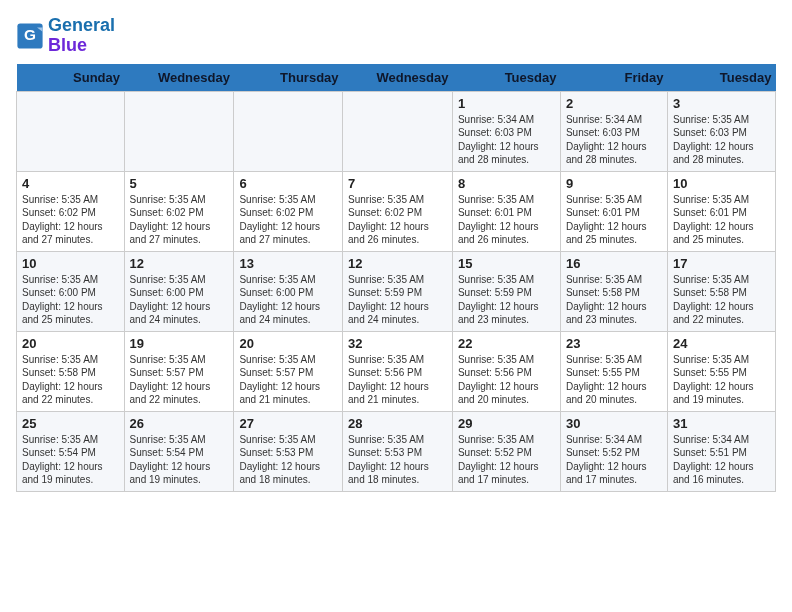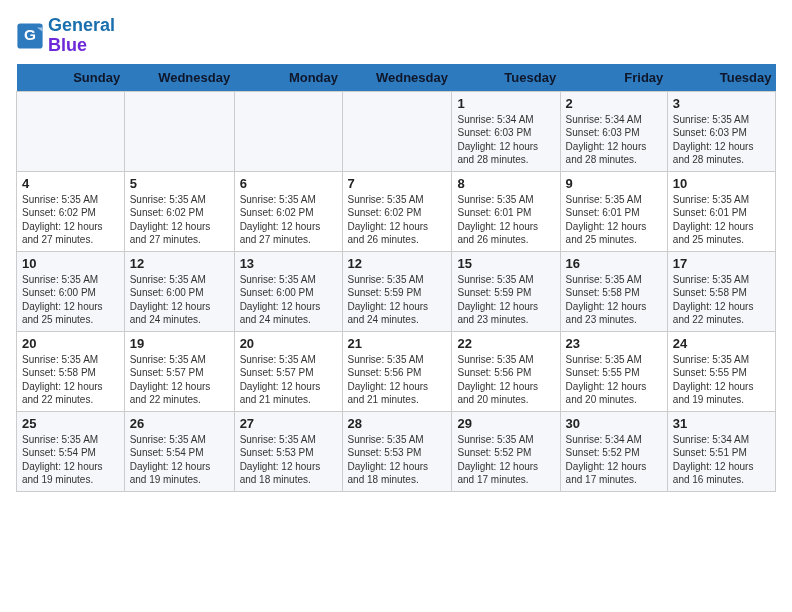--- a/index.html
+++ b/index.html
@@ -106,21 +106,21 @@
       <div><span style="color:#6d28d9;">Blue</span></div>
     </div>
   </div>
 </div>
 
 <table>
   <thead>
     <tr>
     <th>Sunday</th>
         <th>Wednesday</th>
-        <th>Monday</th>
+        <th>Thursday</th>
         <th>Wednesday</th>
         <th>Tuesday</th>
         <th>Friday</th>
         <th>Tuesday</th>
       </tr>
   </thead>
   <tbody id="calendar-body">
   <tr>
         <td class="empty-cell"></td>
         <td class="empty-cell"></td>
@@ -246,21 +246,21 @@
 Sunset: 5:57 PM
 Daylight: 12 hours and 22 minutes.</div>
         </td>
         <td>
           <span class="day-num">20</span>
           <div class="day-info" style="white-space: pre-line;">Sunrise: 5:35 AM
 Sunset: 5:57 PM
 Daylight: 12 hours and 21 minutes.</div>
         </td>
         <td>
-          <span class="day-num">21</span>
+          <span class="day-num">32</span>
           <div class="day-info" style="white-space: pre-line;">Sunrise: 5:35 AM
 Sunset: 5:56 PM
 Daylight: 12 hours and 21 minutes.</div>
         </td>
         <td>
           <span class="day-num">22</span>
           <div class="day-info" style="white-space: pre-line;">Sunrise: 5:35 AM
 Sunset: 5:56 PM
 Daylight: 12 hours and 20 minutes.</div>
         </td>

